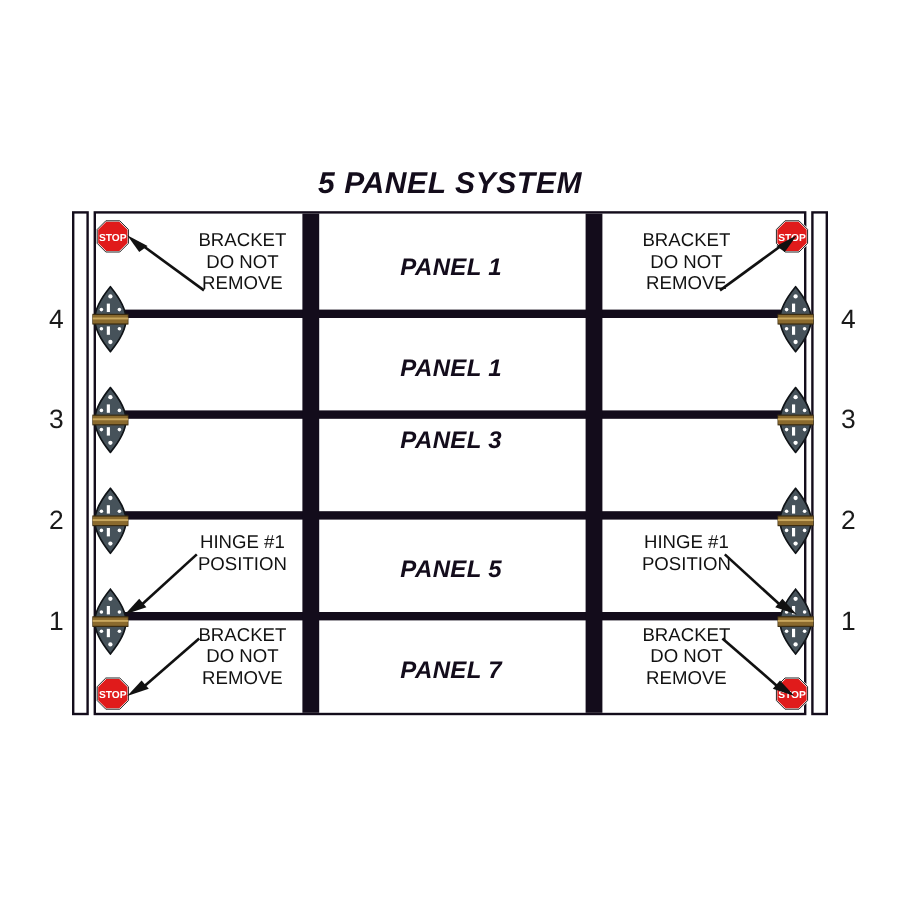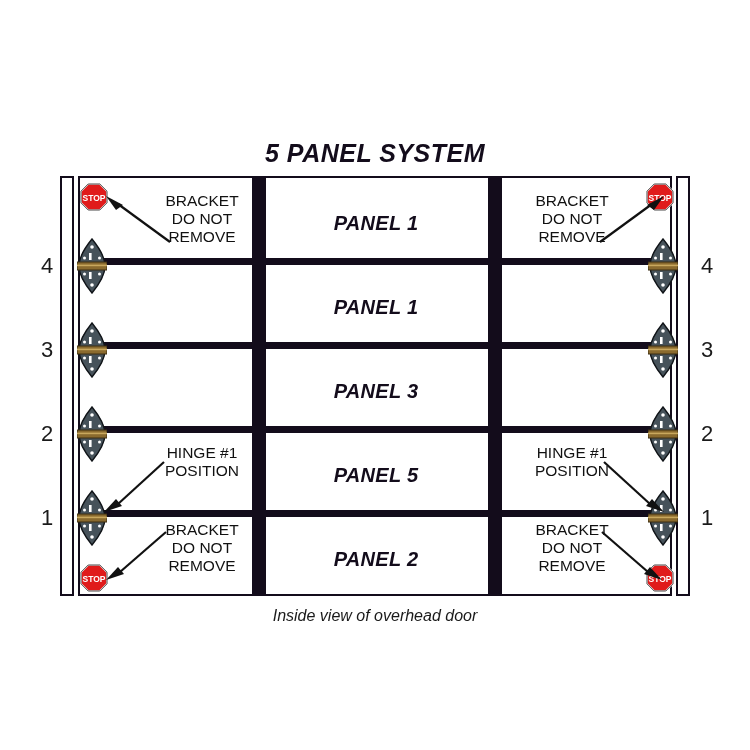--- a/index.html
+++ b/index.html
@@ -111,23 +111,23 @@
     <div class="hdiv" style="top:164px;"></div>
     <div class="hdiv" style="top:248px;"></div>
     <div class="hdiv" style="top:332px;"></div>
 
     <div class="vbar" style="left:172px;"></div>
     <div class="vbar" style="left:408px;"></div>
   </div>
 
   <div class="panel-label" style="left:266px;top:212px;width:220px;">PANEL 1</div>
   <div class="panel-label" style="left:266px;top:296px;width:220px;">PANEL 1</div>
-  <div class="panel-label" style="left:266px;top:380px;width:220px;">PANEL 3</div>
+  <div class="panel-label" style="left:266px;top:356px;width:220px;">PANEL 3</div>
   <div class="panel-label" style="left:266px;top:464px;width:220px;">PANEL 5</div>
-  <div class="panel-label" style="left:266px;top:548px;width:220px;">PANEL 2</div>
+  <div class="panel-label" style="left:266px;top:548px;width:220px;">PANEL 7</div>
 
   <div class="callout" style="left:136px;top:192px;width:132px;">BRACKET
 DO NOT
 REMOVE</div>
   <div class="callout" style="left:506px;top:192px;width:132px;">BRACKET
 DO NOT
 REMOVE</div>
 
   <div class="callout" style="left:136px;top:444px;width:132px;">HINGE #1
 POSITION</div>
@@ -337,15 +337,14 @@
   <div class="posnum" style="left:34px;top:253px;">4</div>
   <div class="posnum" style="left:34px;top:337px;">3</div>
   <div class="posnum" style="left:34px;top:421px;">2</div>
   <div class="posnum" style="left:34px;top:505px;">1</div>
 
   <div class="posnum" style="left:694px;top:253px;">4</div>
   <div class="posnum" style="left:694px;top:337px;">3</div>
   <div class="posnum" style="left:694px;top:421px;">2</div>
   <div class="posnum" style="left:694px;top:505px;">1</div>
 
-  <div class="caption">Inside view of overhead door</div>
 
 </div>
 
 </body></html>

